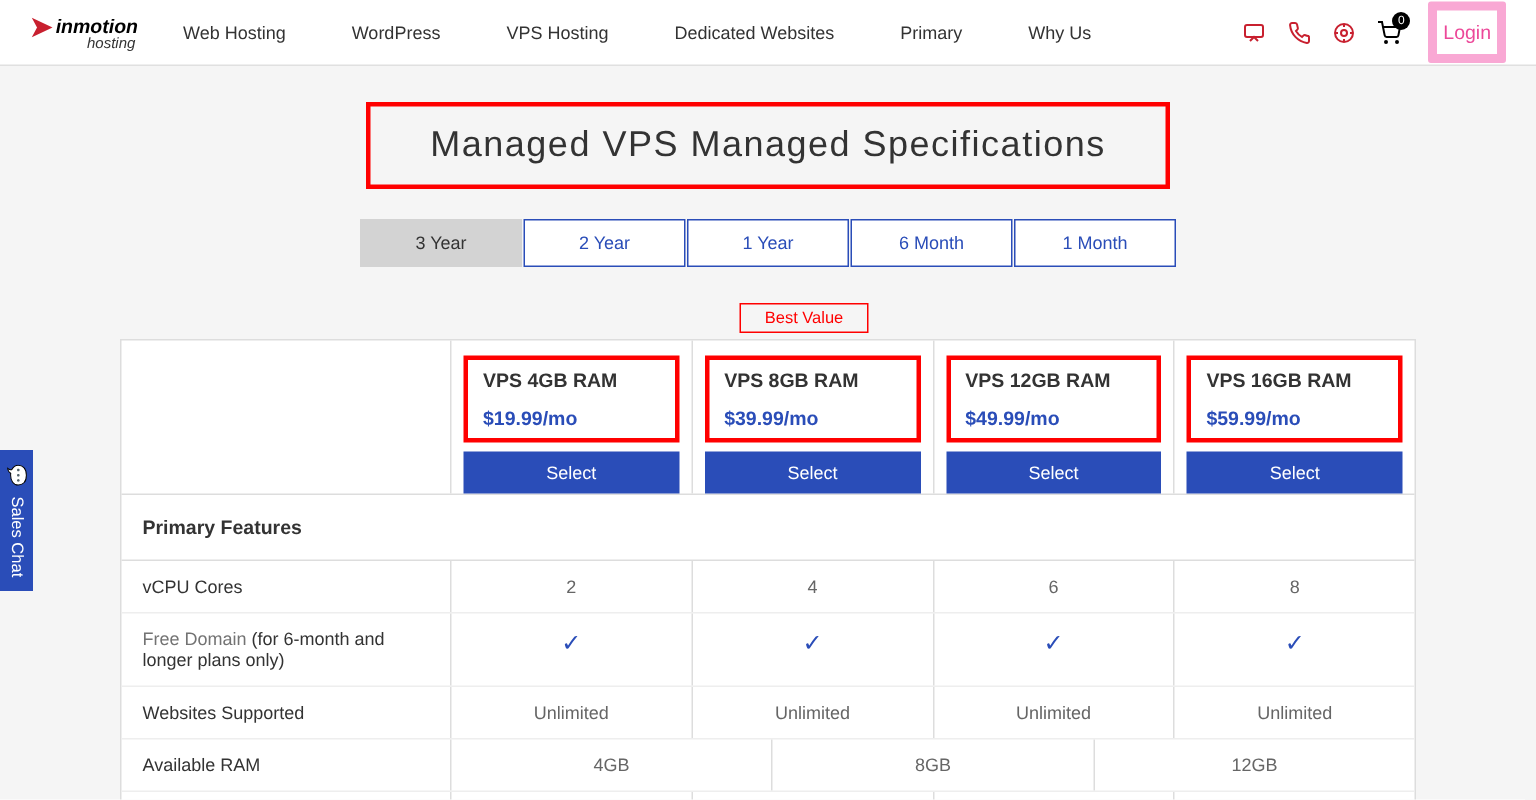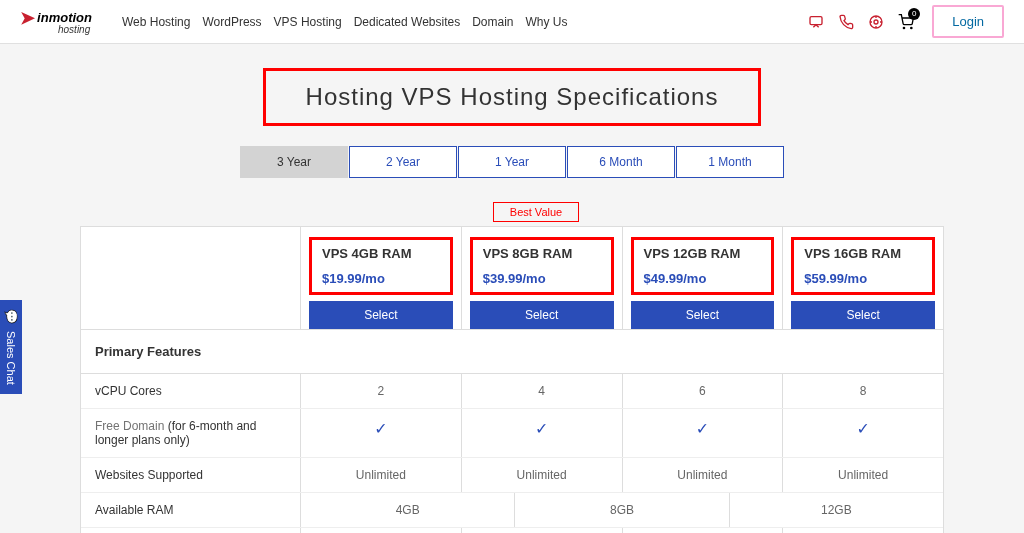--- a/index.html
+++ b/index.html
@@ -5,28 +5,28 @@
     * { margin: 0; padding: 0; box-sizing: border-box; }
     body { font-family: Arial, Helvetica, sans-serif; background: #f5f5f5; width: 1024px; height: 533px; overflow: hidden; position: relative; }
     
     
     .header { background: #fff; border-bottom: 1px solid #e0e0e0; height: 44px; display: flex; align-items: center; padding: 0 20px; }
     .logo { display: flex; align-items: center; margin-right: 30px; }
     .logo-icon { color: #c8202f; font-size: 18px; font-weight: bold; margin-right: 2px; }
     .logo-text { font-weight: bold; font-size: 13px; color: #000; font-style: italic;}
     .logo-sub { font-size: 10px; color: #333; font-style: italic; margin-left: 38px; margin-top: -2px; display: block; }
     .logo-block { display: flex; flex-direction: column; line-height: 1; }
-    .nav { display: flex; gap: 12px; flex: 1; }
+    .nav { display: flex; gap: 44px; flex: 1; }
     .nav-item { font-size: 12px; color: #333; cursor: pointer; }
     .header-icons { display: flex; align-items: center; gap: 14px; margin-right: 18px; }
     .icon { width: 16px; height: 16px; display: flex; align-items: center; justify-content: center; }
     .icon svg { width: 16px; height: 16px; }
     .cart { position: relative; }
     .cart-badge { position: absolute; top: -6px; right: -6px; background: #000; color: #fff; border-radius: 50%; width: 12px; height: 12px; font-size: 8px; display: flex; align-items: center; justify-content: center; }
-    .login-btn { border: 2px solid #f9a8d4; color: #0369a1; padding: 7px 18px; font-size: 13px; background: #fff; cursor: pointer; border-radius: 2px; }
+    .login-btn { border: 6px solid #f9a8d4; color: #ec4899; padding: 7px 4px; font-size: 13px; background: #fff; cursor: pointer; border-radius: 2px; }
 
     
     .title-wrap { display: flex; justify-content: center; margin-top: 24px; }
     .title-box { border: 3px solid #ff0000; padding: 12px 40px; }
     .title { font-size: 24px; color: #333; letter-spacing: 1px; }
 
     
     .term-tabs { display: flex; justify-content: center; gap: 1px; margin-top: 20px; }
     .term-tab { border: 1px solid #2a4db8; padding: 8px 0; font-size: 12px; color: #2a4db8; cursor: pointer; width: 108px; text-align: center; background: #fff; }
     .term-tab.active { background: #d3d3d3; color: #333; border-color: #d3d3d3; }
@@ -70,21 +70,21 @@
         <span class="logo-text">inmotion</span>
       </div>
       <span class="logo-sub">hosting</span>
     </div>
   </div>
   <div class="nav">
     <span class="nav-item">Web Hosting</span>
     <span class="nav-item">WordPress</span>
     <span class="nav-item">VPS Hosting</span>
     <span class="nav-item">Dedicated Websites</span>
-    <span class="nav-item">Domain</span>
+    <span class="nav-item">Primary</span>
     <span class="nav-item">Why Us</span>
   </div>
   <div class="header-icons">
     <span class="icon">
       <svg viewBox="0 0 24 24" fill="none" stroke="#c8202f" stroke-width="2">
           <rect x="3" y="4" width="18" height="12" rx="2"></rect>
           <path d="M8 20l4-4 4 4"></path>
         </svg>
     </span>
     <span class="icon">
@@ -106,21 +106,21 @@
           <path d="M1 1h4l2.68 13.39a2 2 0 002 1.61h9.72a2 2 0 002-1.61L23 6H6"></path>
         </svg>
       <span class="cart-badge">0</span>
     </span>
   </div>
   <button class="login-btn">Login</button>
 </div>
 
 <div class="title-wrap">
   <div class="title-box">
-    <div class="title">Hosting VPS Hosting Specifications</div>
+    <div class="title">Managed VPS Managed Specifications</div>
   </div>
 </div>
 
 <div class="term-tabs">
   <div class="term-tab active">3  Year</div>
   <div class="term-tab">2  Year</div>
   <div class="term-tab">1  Year</div>
   <div class="term-tab">6  Month</div>
   <div class="term-tab">1  Month</div>
 </div>

